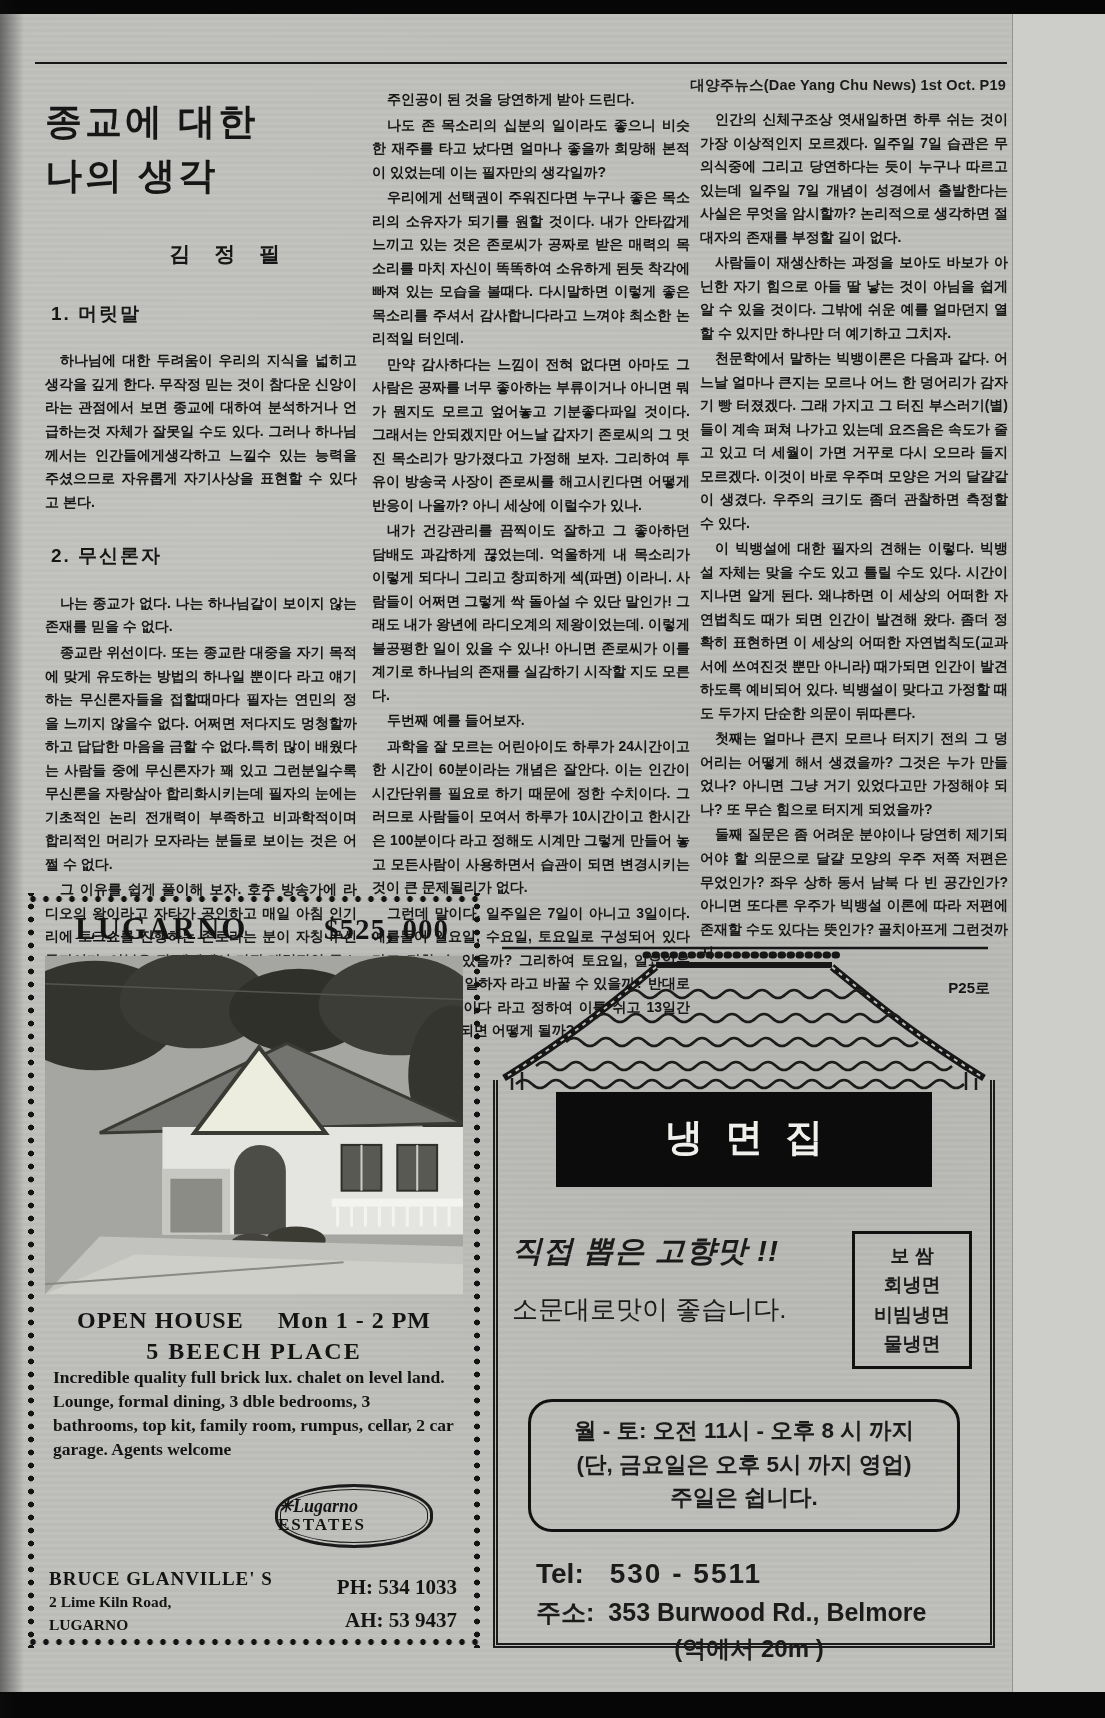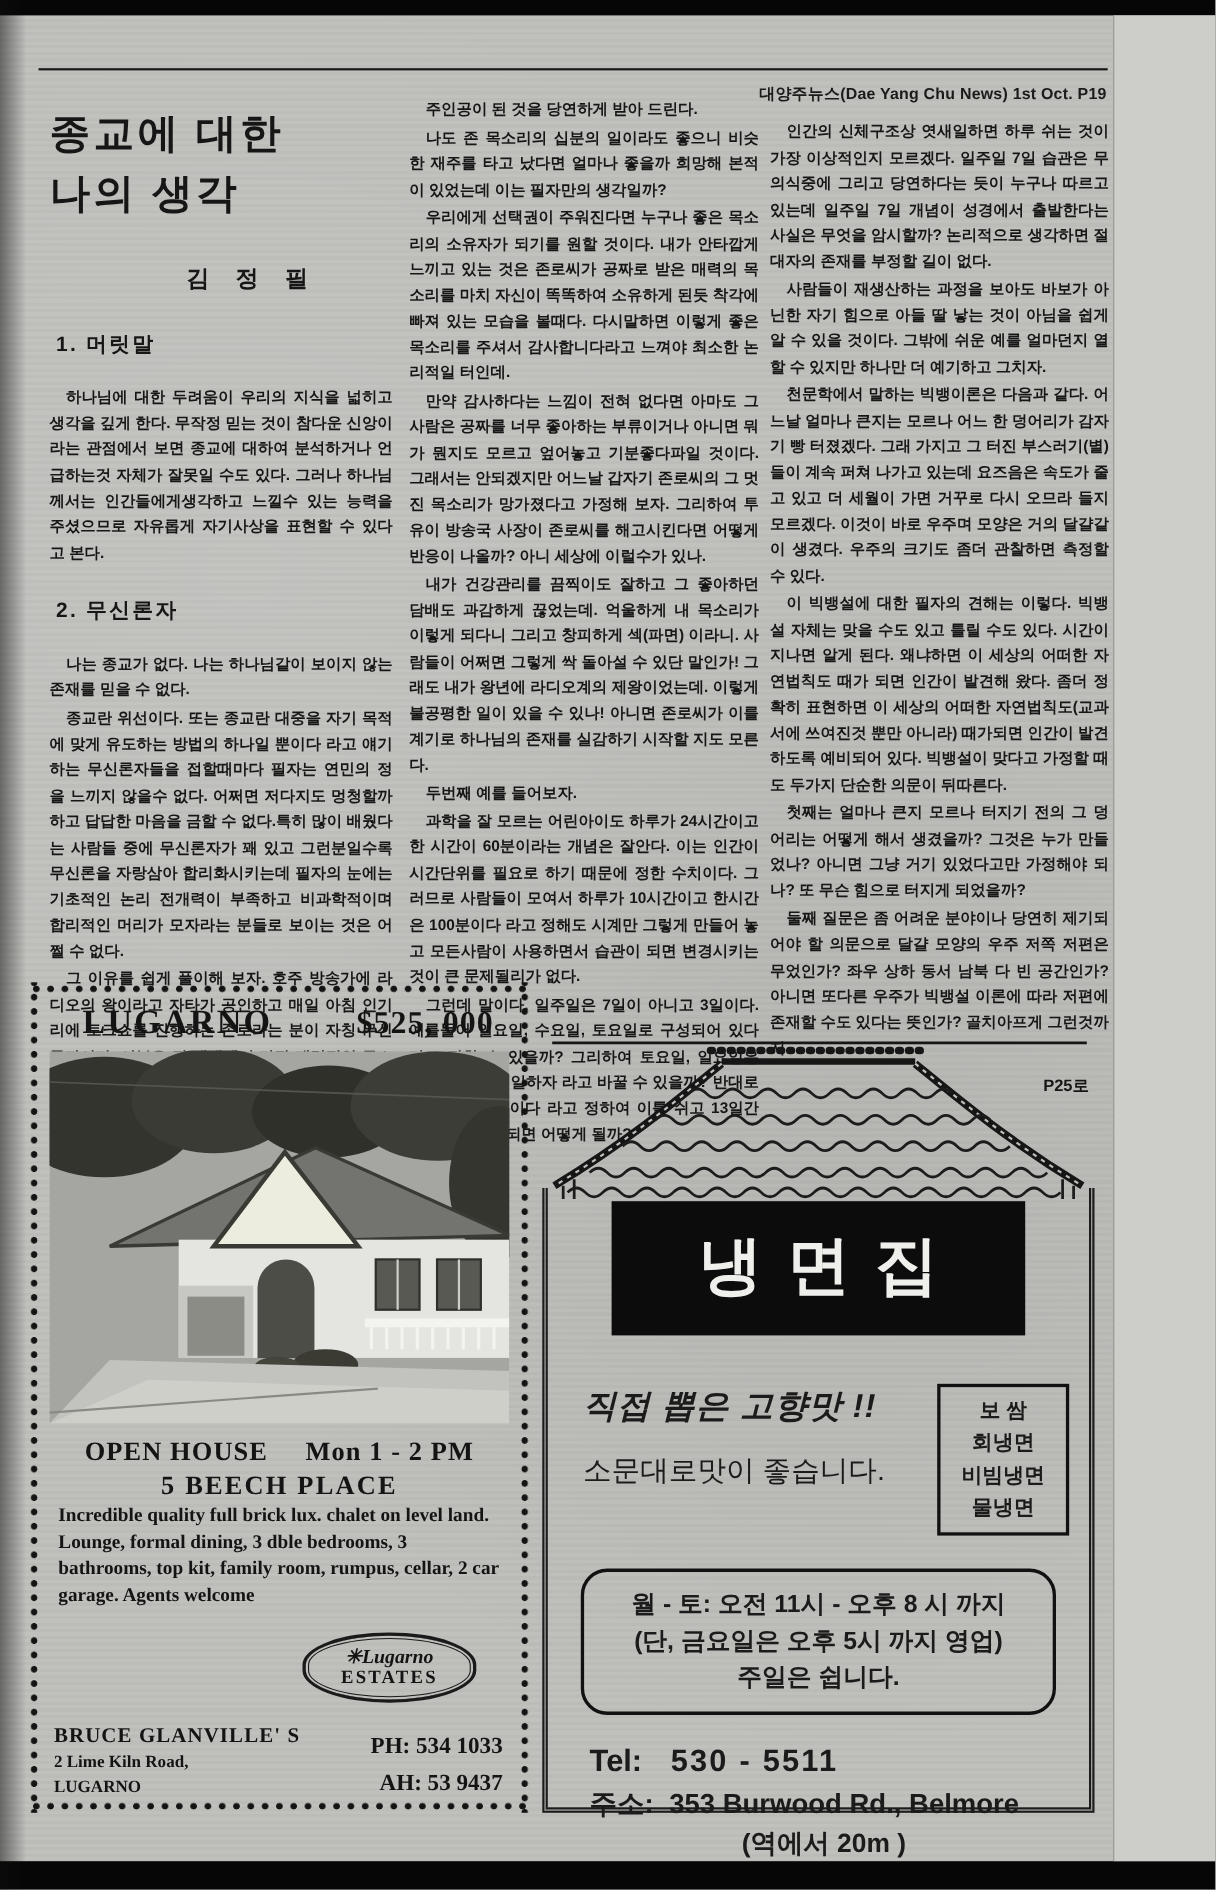--- a/index.html
+++ b/index.html
@@ -42,35 +42,35 @@
   .lug-head{display:flex;justify-content:space-between;align-items:baseline;padding:4px 18px 0 34px;}
   .lug-name{font-size:31px;font-weight:800;letter-spacing:2px;}
   .lug-price{font-size:29px;font-weight:800;letter-spacing:1px;}
   .lug-photo{display:block;margin:8px auto 0;width:418px;height:340px;}
   .lug-oh{margin-top:12px;text-align:center;font-weight:800;font-size:24px;letter-spacing:1px;}
   .lug-oh .gap{display:inline-block;width:34px;}
   .lug-oh2{text-align:center;font-weight:800;font-size:24px;letter-spacing:2px;margin-top:4px;}
   .lug-desc{padding:0 12px;font-size:17.5px;font-weight:700;line-height:1.38;text-align:left;}
   .lug-badge{margin:22px 34px 0 auto;width:152px;height:58px;border:3px solid #1a1a1a;border-radius:50% / 46%;
     box-shadow:inset 0 0 0 2px #bfbfbc, inset 0 0 0 3px #1a1a1a;
-    display:flex;flex-direction:column;align-items:center;justify-content:center;line-height:1.05;}
+    display:flex;flex-direction:column;justify-content:center;line-height:1.05;}
   .lug-badge .b1{font-style:italic;font-weight:700;font-size:18px;}
   .lug-badge .b2{font-weight:800;font-size:17px;letter-spacing:2px;}
   .lug-foot{display:flex;justify-content:space-between;margin-top:20px;padding:0 10px 0 8px;}
   .lug-agent{font-size:19px;font-weight:800;letter-spacing:1px;}
   .lug-addr{font-size:15.5px;font-weight:700;line-height:1.5;}
   .lug-phones{font-size:21px;font-weight:800;line-height:1.55;align-self:flex-end;text-align:right;}
   
   .nm{position:absolute;left:488px;top:940px;width:512px;height:708px;}
   .nm-roof{position:absolute;left:0;top:0;width:512px;height:150px;}
   .nm-body{position:absolute;left:5px;right:5px;top:140px;bottom:0;
     border-left:5px double #1c1c1c;border-right:5px double #1c1c1c;border-bottom:5px double #1c1c1c;}
   .nm-sign{margin:12px auto 0;width:72%;background:#0c0c0c;color:#efefec;text-align:center;
-    font-size:58px;font-weight:800;letter-spacing:22px;padding:20px 0 24px 22px;}
-  .nm-row{display:flex;justify-content:space-between;align-items:flex-start;margin-top:44px;padding:0 18px 0 32px;}
+    font-size:38px;font-weight:800;letter-spacing:22px;padding:20px 0 24px 22px;}
+  .nm-row{display:flex;justify-content:space-between;align-items:flex-start;margin-top:44px;padding:0 18px 0 14px;}
   .nm-taglines{flex:1;}
   .nm-t1{font-size:30px;font-weight:800;font-style:italic;letter-spacing:1px;}
   .nm-t2{font-size:26px;font-weight:400;margin-top:20px;}
   .nm-menu{border:3px solid #111;padding:7px 9px;text-align:center;font-size:19px;font-weight:800;line-height:1.55;min-width:96px;}
   .nm-hours{margin:30px auto 0;width:84%;border:3px solid #111;border-radius:24px;
     padding:12px 6px 14px;text-align:center;font-size:22.5px;font-weight:700;line-height:1.5;}
   .nm-tel{margin-top:26px;padding-left:38px;font-size:28px;font-weight:800;}
   .nm-tel .num{margin-left:26px;letter-spacing:2px;}
   .nm-addr{margin-top:6px;padding-left:38px;font-size:25px;font-weight:800;}
   .nm-addr .val{margin-left:14px;}

